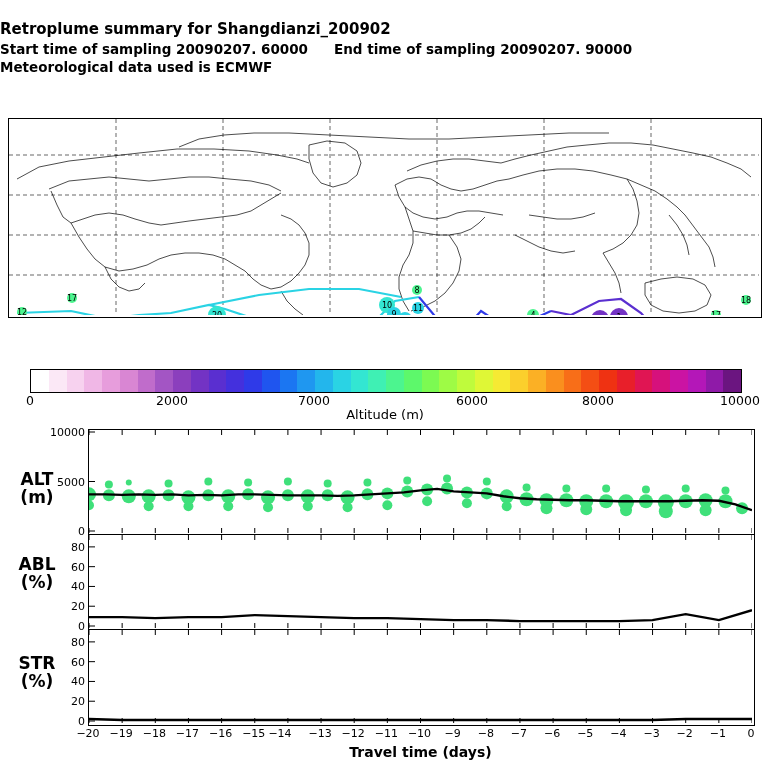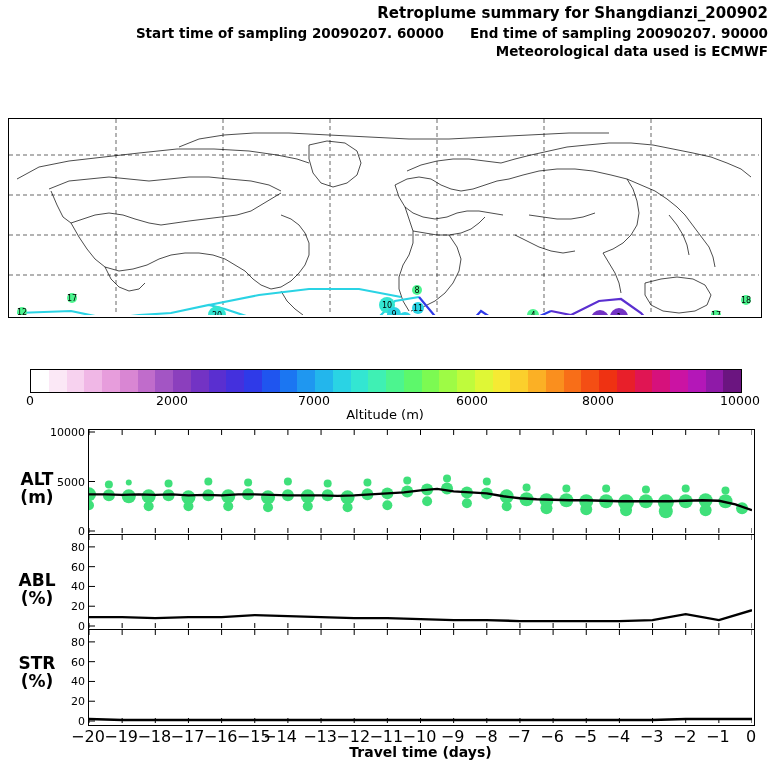--- a/index.html
+++ b/index.html
@@ -5,22 +5,22 @@
   html,body{margin:0;padding:0;}
   body{
     width:768px;height:768px;
     background:#ffffff;
     font-family:"DejaVu Sans", sans-serif;
     color:#000;
     overflow:hidden;
     position:relative;
   }
   .title-block{
-    text-align:right;
-    padding-top:4px;
+    text-align:left;
+    padding-top:20px;
   }
   .title-main{
     font-size:15px;
     font-weight:bold;
     letter-spacing:0px;
   }
   .title-sub{
     font-size:13.5px;
     font-weight:bold;
     margin-top:3px;
@@ -101,25 +101,25 @@
   .panel-title{
     position:absolute;
     left:6px;
     font-weight:bold;
     font-size:17px;
     text-align:center;
     width:62px;
     line-height:1.05;
   }
   #alt-title{top:471px;}
-  #abl-title{top:572px;}
+  #abl-title{top:556px;}
   #str-title{top:655px;}
   .xtick{
     position:absolute;
-    font-size:16px;
+    font-size:11px;
     transform:translateX(-50%);
     top:727px;
   }
   #xaxis-label{
     position:absolute;
     top:744px;left:88px;width:665px;
     text-align:center;
     font-size:14px;
     font-weight:bold;
   }

